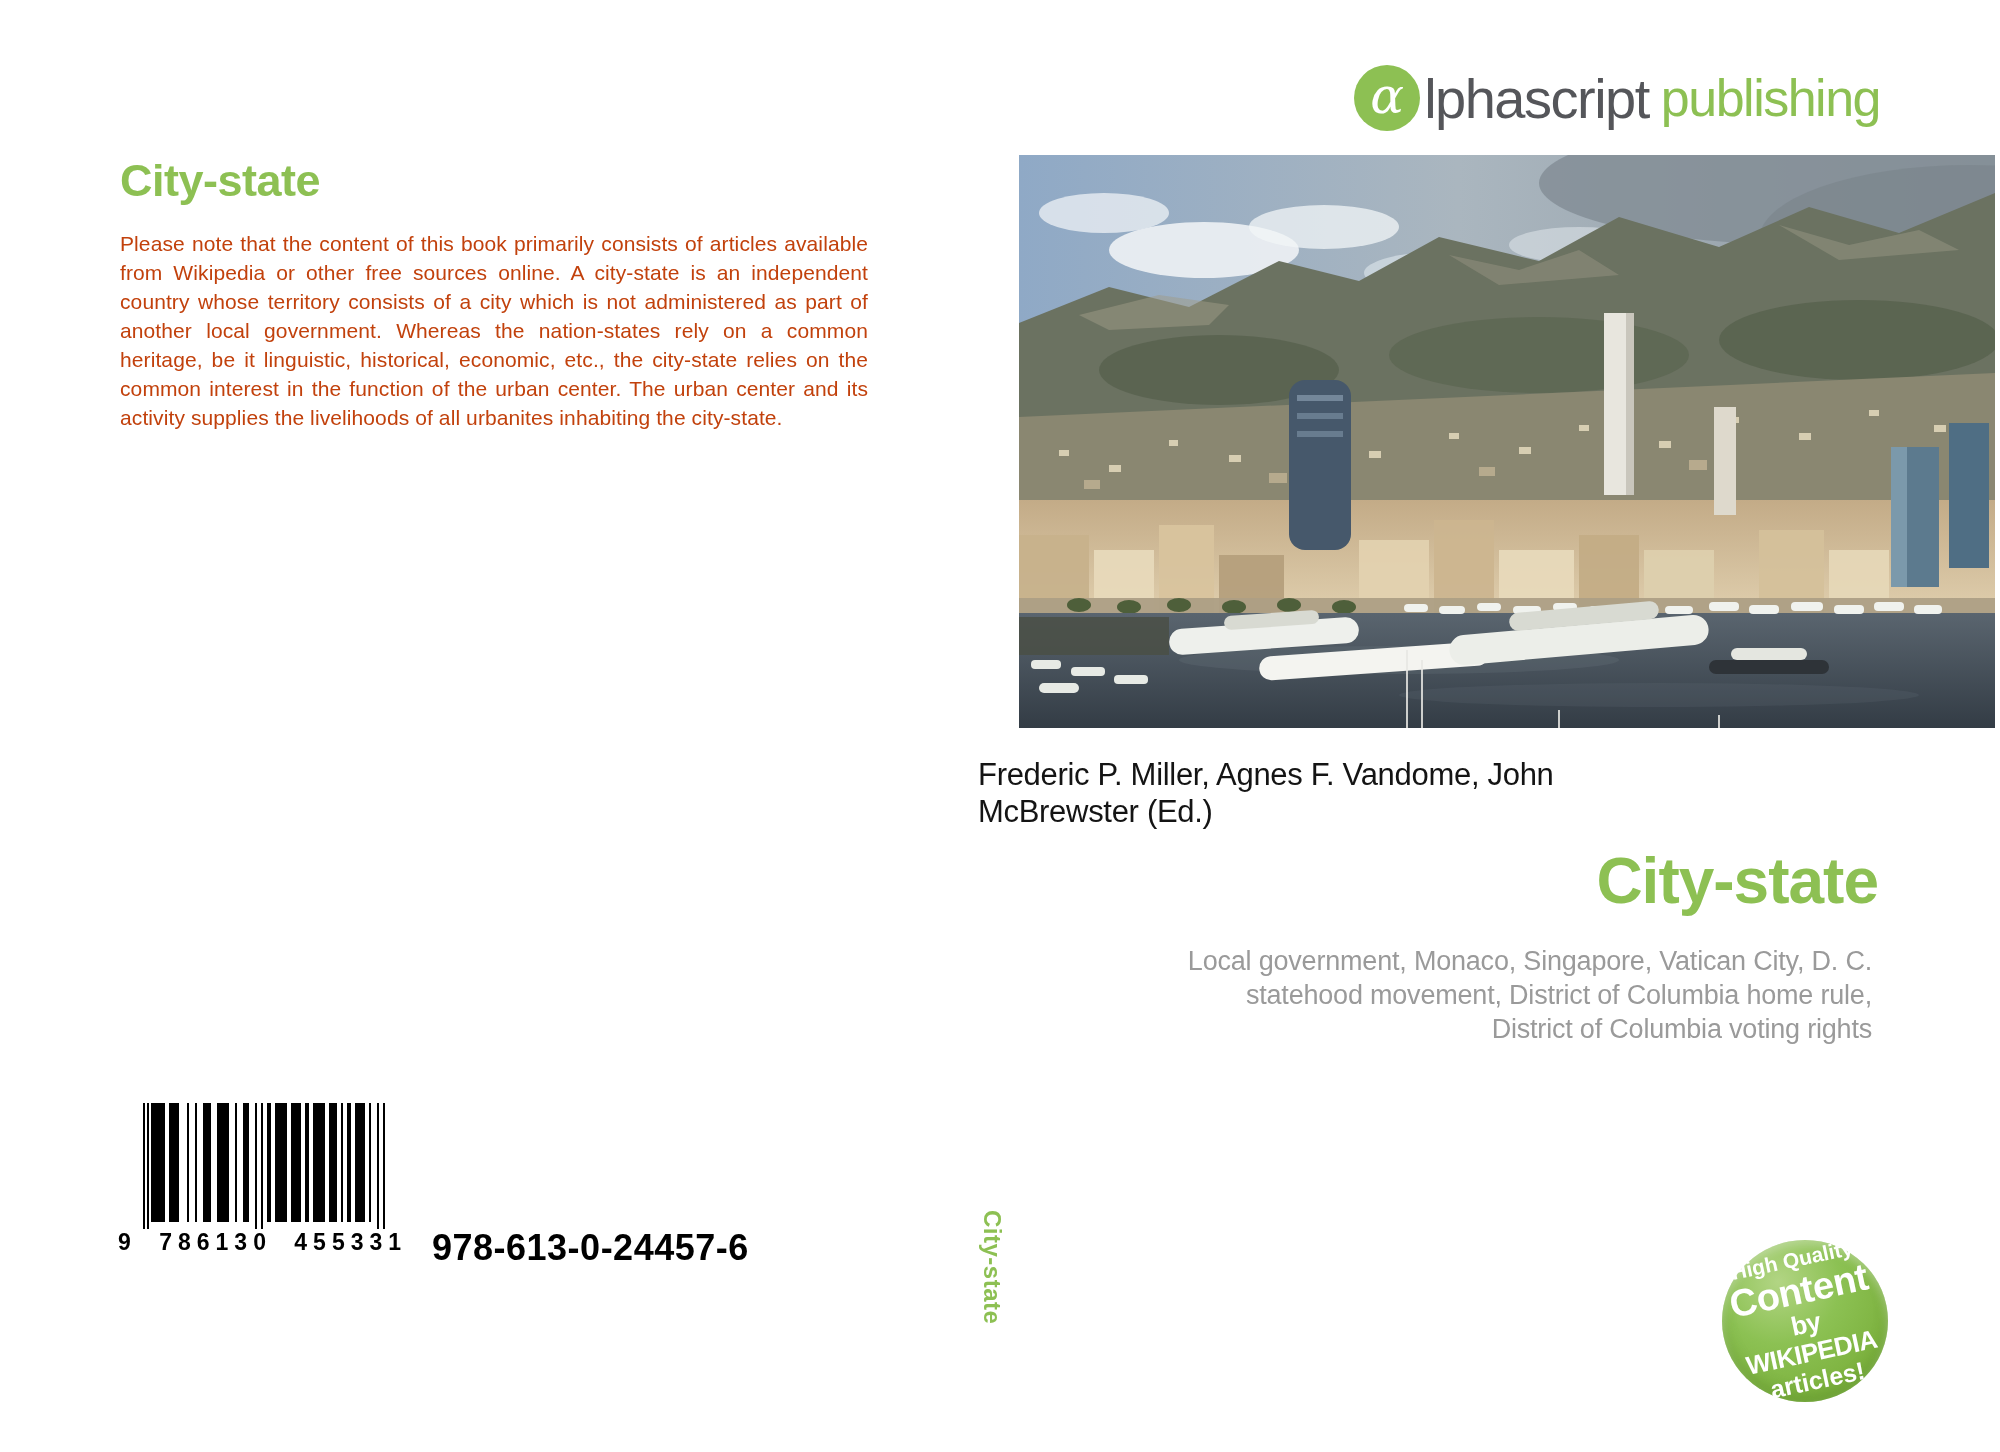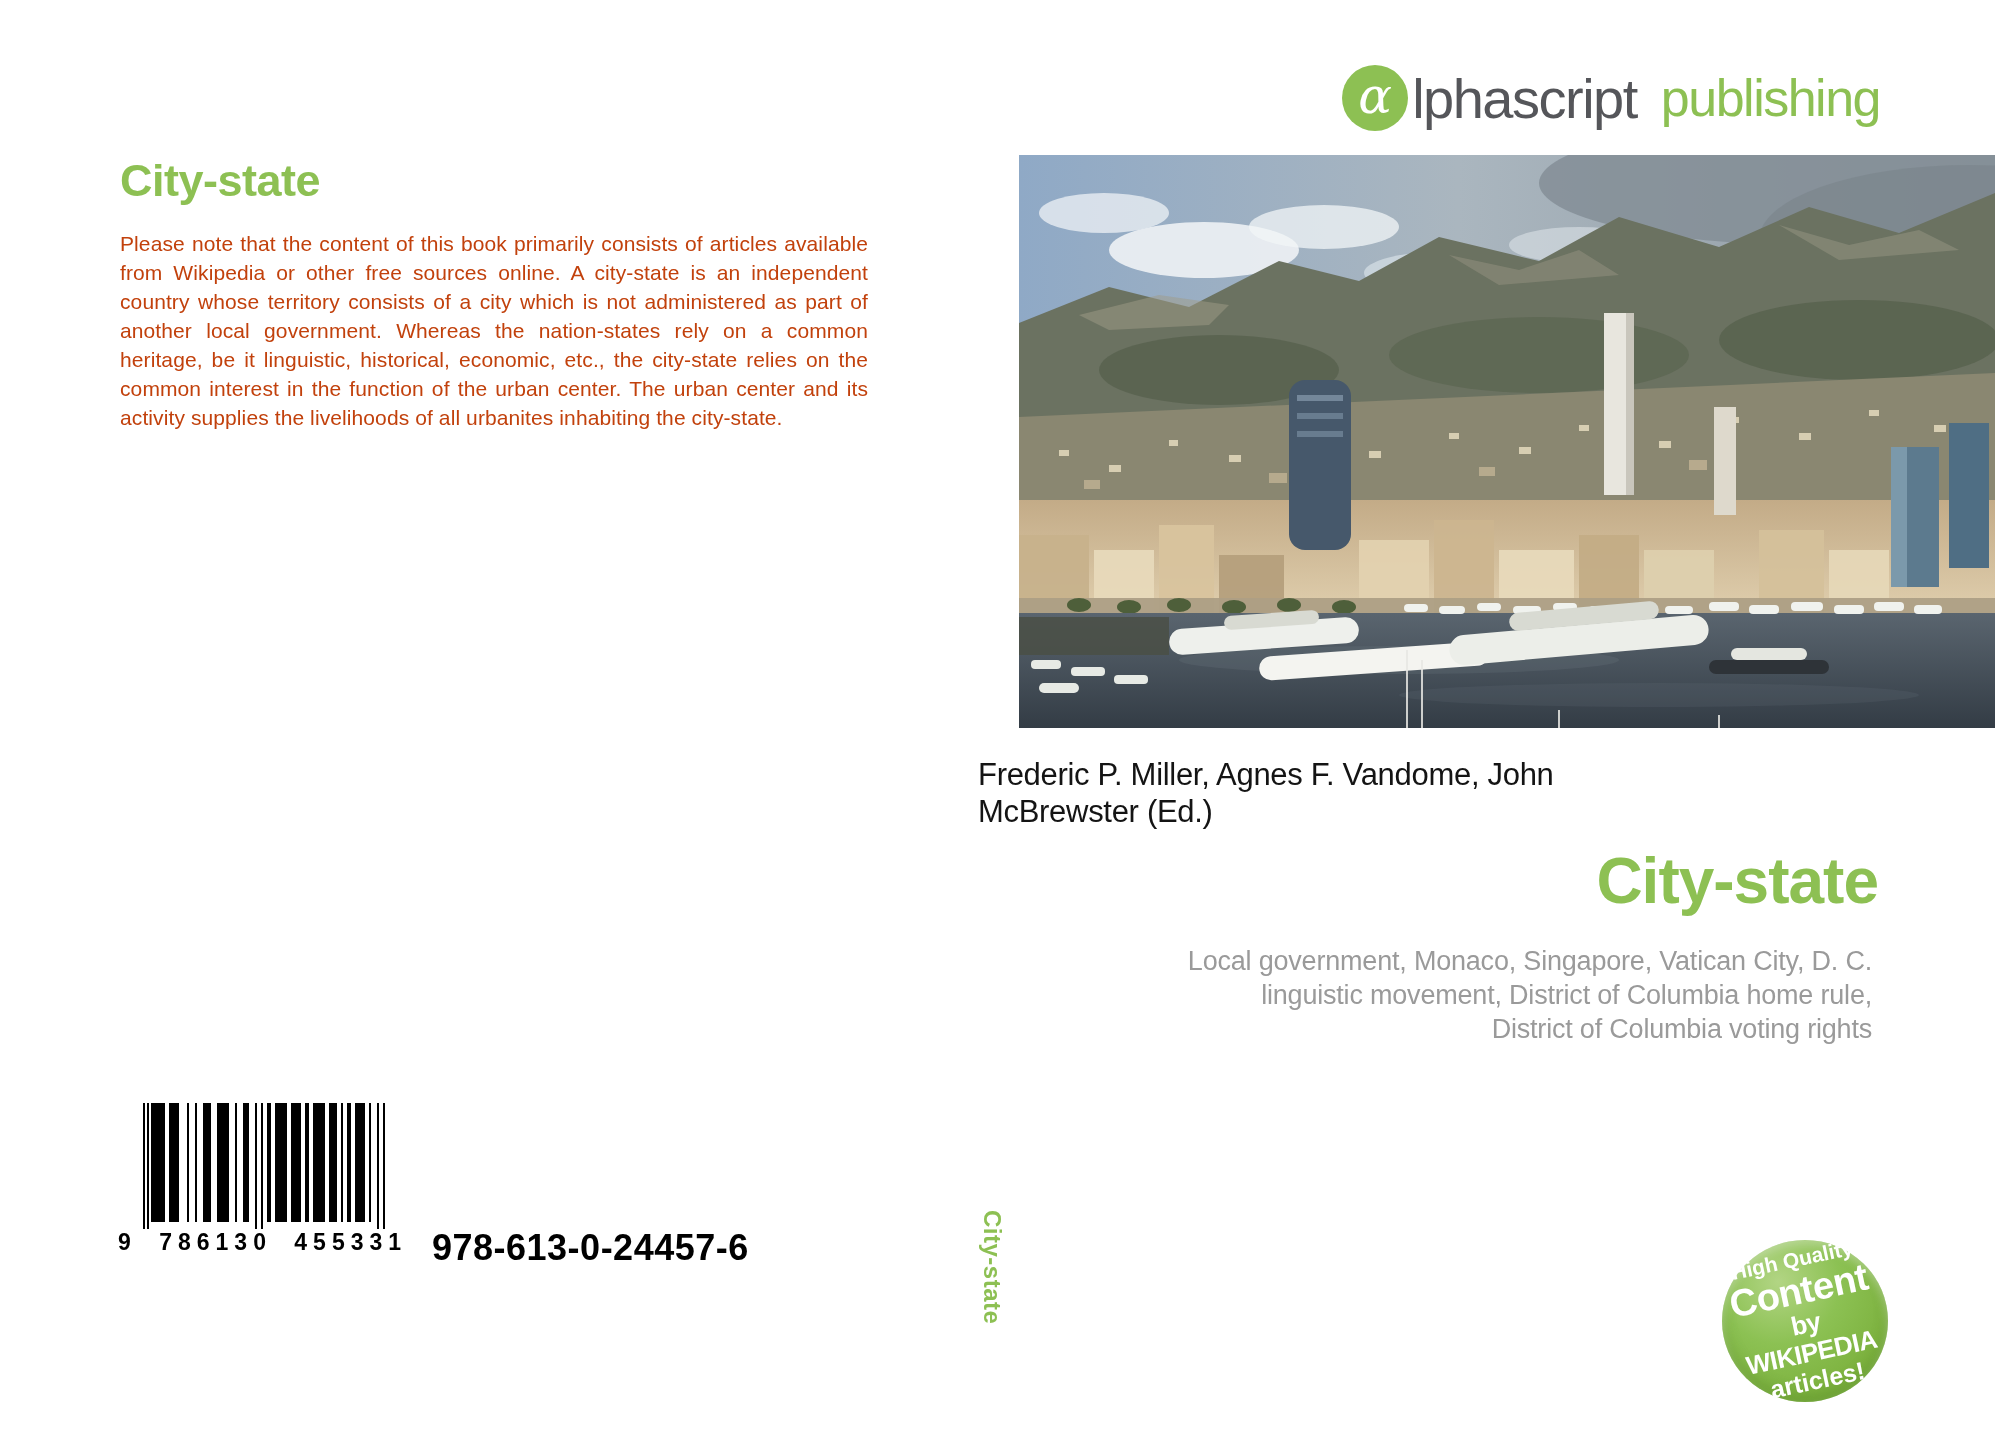--- a/index.html
+++ b/index.html
@@ -42,21 +42,21 @@
   .logo-circle{
     width:66px; height:66px; border-radius:50%;
     background:#8dc053; display:flex; align-items:center; justify-content:center;
     margin-right:4px;
   }
   .logo-alpha{
     font-family:"DejaVu Serif", serif; font-style:italic;
     font-size:50px; color:#ffffff; line-height:1; margin-top:-4px;
   }
   .logo-name{ font-size:56px; letter-spacing:-1.5px; color:#55565a; }
-  .logo-suffix{ font-size:52px; letter-spacing:-1.5px; color:#8dc053; margin-left:24px; }
+  .logo-suffix{ font-size:52px; letter-spacing:-1.5px; color:#8dc053; margin-left:12px; }
   .photo{
     position:absolute; left:1019px; top:155px; width:976px; height:573px;
   }
   .authors{
     position:absolute; right:122px; top:756px; width:900px;
     font-size:31px; line-height:37px; color:#141414;
     letter-spacing:-0.3px;
   }
   .front-title{
     position:absolute; right:122px; top:846px; width:900px;
@@ -279,21 +279,21 @@
 
     <div class="authors">
       <div>Frederic P. Miller, Agnes F. Vandome, John</div>
       <div>McBrewster (Ed.)</div>
     </div>
 
     <div class="front-title">City-state</div>
 
     <div class="front-subtitle">
       <div>Local government, Monaco, Singapore, Vatican City, D. C.</div>
-      <div>linguistic movement, District of Columbia home rule,</div>
+      <div>statehood movement, District of Columbia home rule,</div>
       <div>District of Columbia voting rights</div>
     </div>
 
     <div class="badge">
       <div class="badge-inner">
         <div class="badge-l1">High Quality</div>
         <div class="badge-l2">Content</div>
         <div class="badge-l3">by WIKIPEDIA</div>
         <div class="badge-l4">articles!</div>
       </div>

